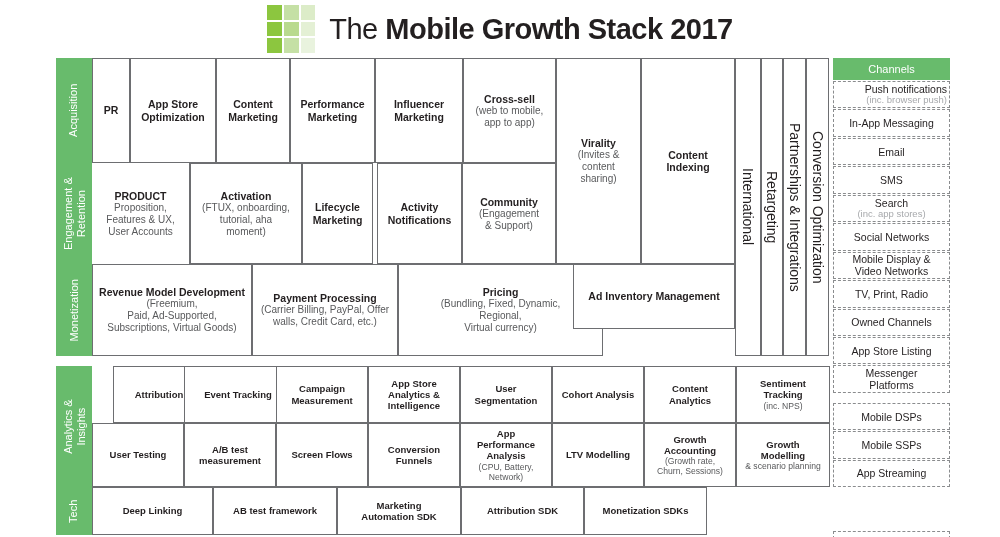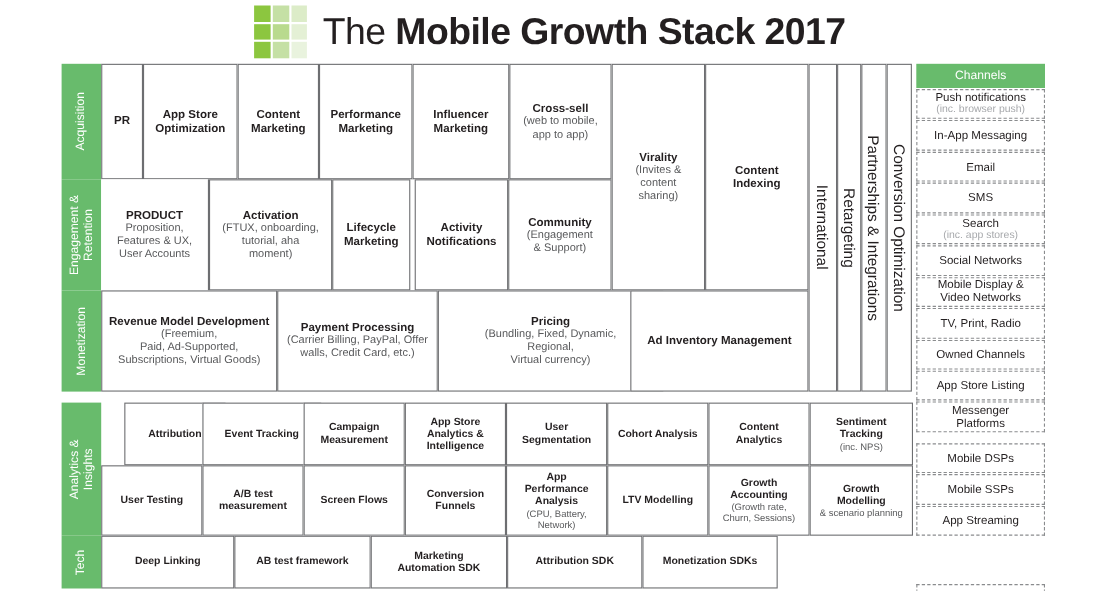--- a/index.html
+++ b/index.html
@@ -16,21 +16,21 @@
     position:absolute;left:0;top:0;width:1000px;height:58px;
     display:flex;align-items:center;justify-content:center;
   }
   #logo-grid{
     width:48px;height:48px;
     display:grid;grid-template-columns:repeat(3,1fr);grid-template-rows:repeat(3,1fr);
     gap:2px;margin-right:14px;flex:0 0 auto;
   }
   #logo-grid i{display:block;}
   #title-text{
-    font-size:34px;letter-spacing:-0.5px;white-space:nowrap;
+    font-size:29px;letter-spacing:-0.5px;white-space:nowrap;
     line-height:1;
   }
   #title-text .lite{font-weight:400;}
   #title-text .bold{font-weight:700;}
 
   
   .cell{
     box-sizing:border-box;
     border:1px solid #6d6e71;
     display:flex;flex-direction:column;align-items:center;justify-content:center;
@@ -172,21 +172,21 @@
       <div class="s">(Freemium,<br>Paid, Ad-Supported,<br>Subscriptions, Virtual Goods)</div>
     </div>
     <div class="cell" style="position: absolute; left: 252px; top: 264px; width: 146px; height: 92px;">
       <div class="t">Payment Processing</div>
       <div class="s">(Carrier Billing, PayPal, Offer<br>walls, Credit Card, etc.)</div>
     </div>
     <div class="cell" style="position: absolute; left: 398px; top: 264px; width: 205px; height: 92px;">
       <div class="t">Pricing</div>
       <div class="s">(Bundling, Fixed, Dynamic,<br>Regional,<br>Virtual currency)</div>
     </div>
-    <div class="cell" style="position: absolute; left: 573px; top: 264px; width: 162px; height: 92px;">
+    <div class="cell" style="position: absolute; left: 573px; top: 264px; width: 162px; height: 65px;">
       <div class="t">Ad Inventory Management</div>
     </div>
     <div class="vcell" style="left: 735px; top: 58px; width: 26px; height: 298px;">
       <span>International</span>
     </div>
     <div class="vcell" style="left: 761px; top: 58px; width: 22px; height: 298px;">
       <span>Retargeting</span>
     </div>
     <div class="vcell" style="left: 783px; top: 58px; width: 23px; height: 298px;">
       <span>Partnerships &amp; Integrations</span>
@@ -271,21 +271,21 @@
     <div class="cell" style="position: absolute; left: 584px; top: 487px; width: 123px; height: 48px;">
       <div class="t sm">Monetization SDKs</div>
     </div>
   </div>
 
 <div id="channels">
   <div id="channels-header">
     <span>Channels</span>
   </div>
   <div id="channels-list">
-      <div class="chan" style="height: 27.4375px;">
+      <div class="chan" style="height: 27.4375px; align-items: flex-end;">
         <div class="t">Push notifications</div>
         <div class="s">(inc. browser push)</div>
       </div>
       <div class="chan" style="height: 27.4375px;">
         <div class="t">In-App Messaging</div>
       </div>
       <div class="chan" style="height: 27.4375px;">
         <div class="t">Email</div>
       </div>
       <div class="chan" style="height: 27.4375px;">

